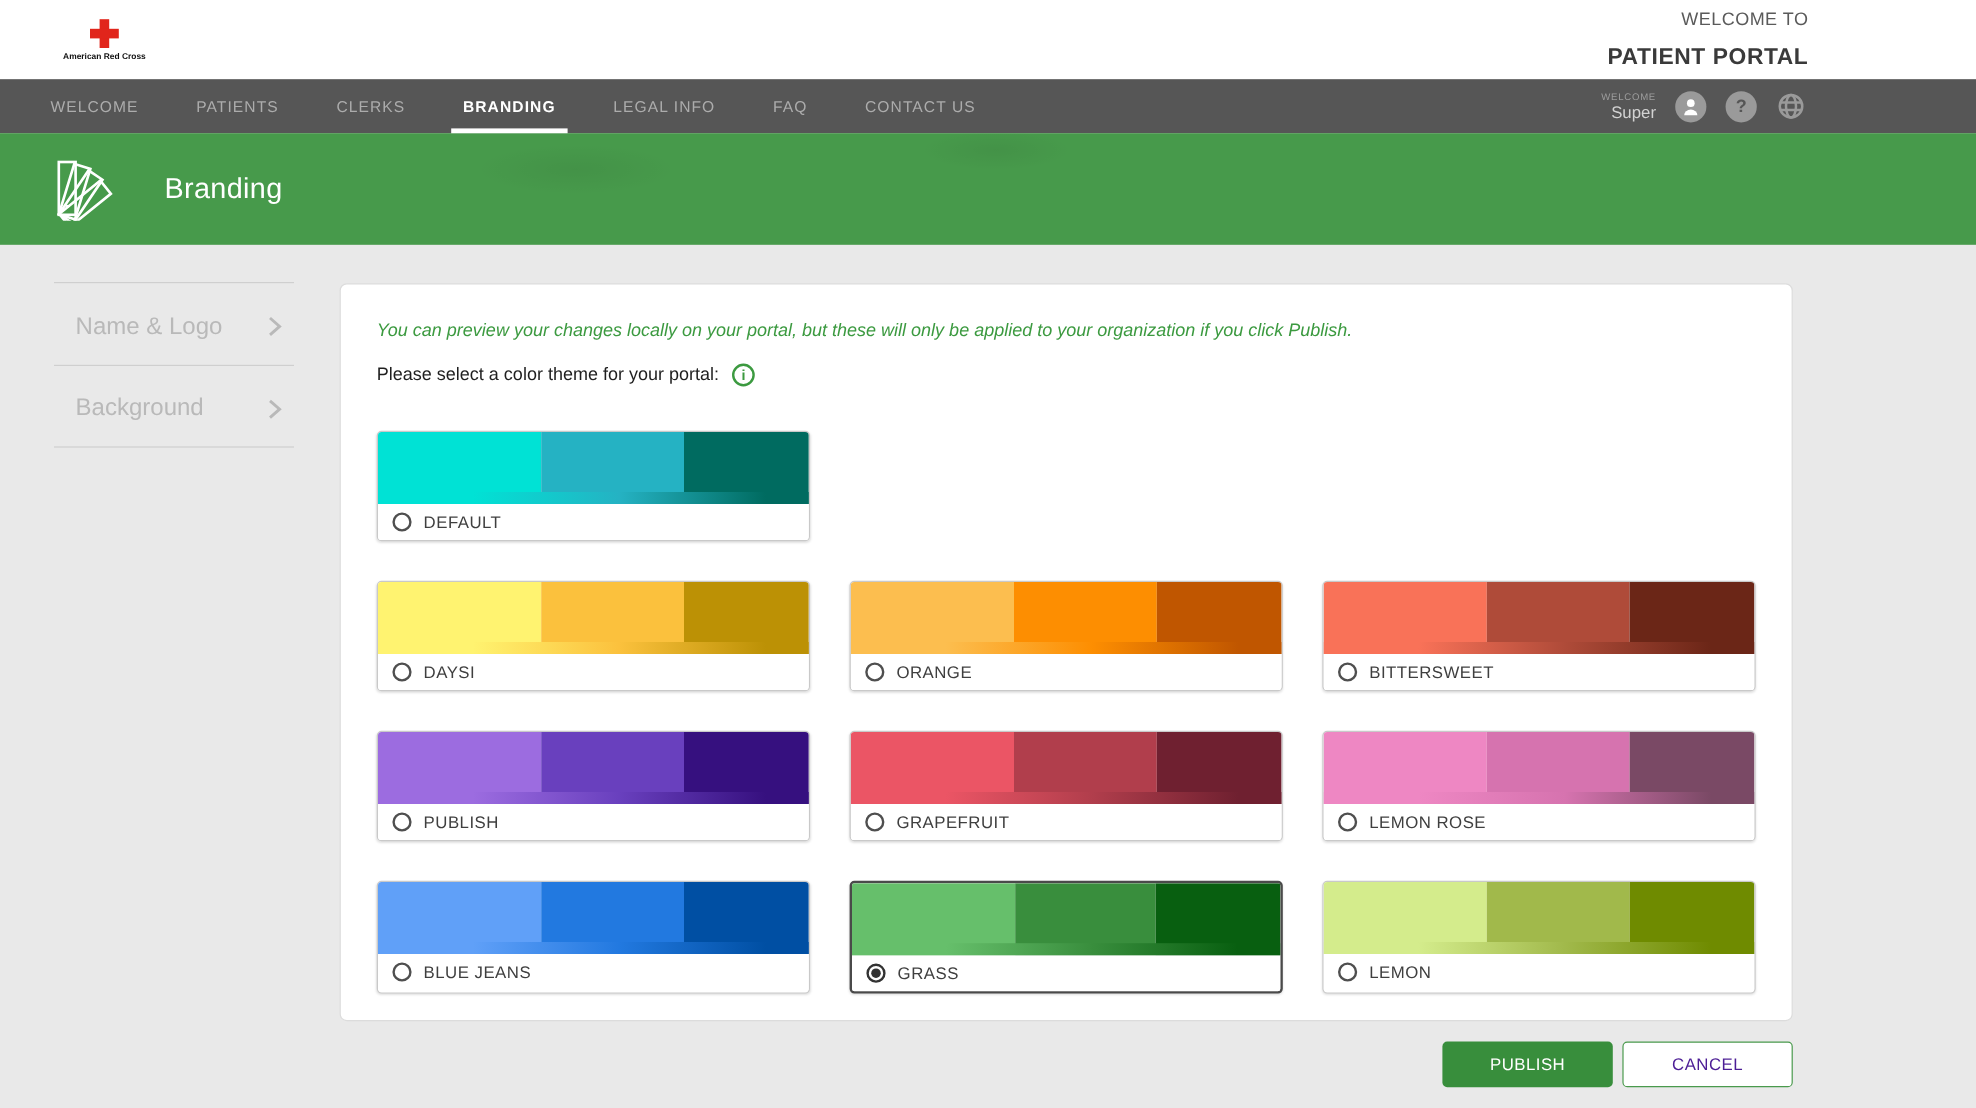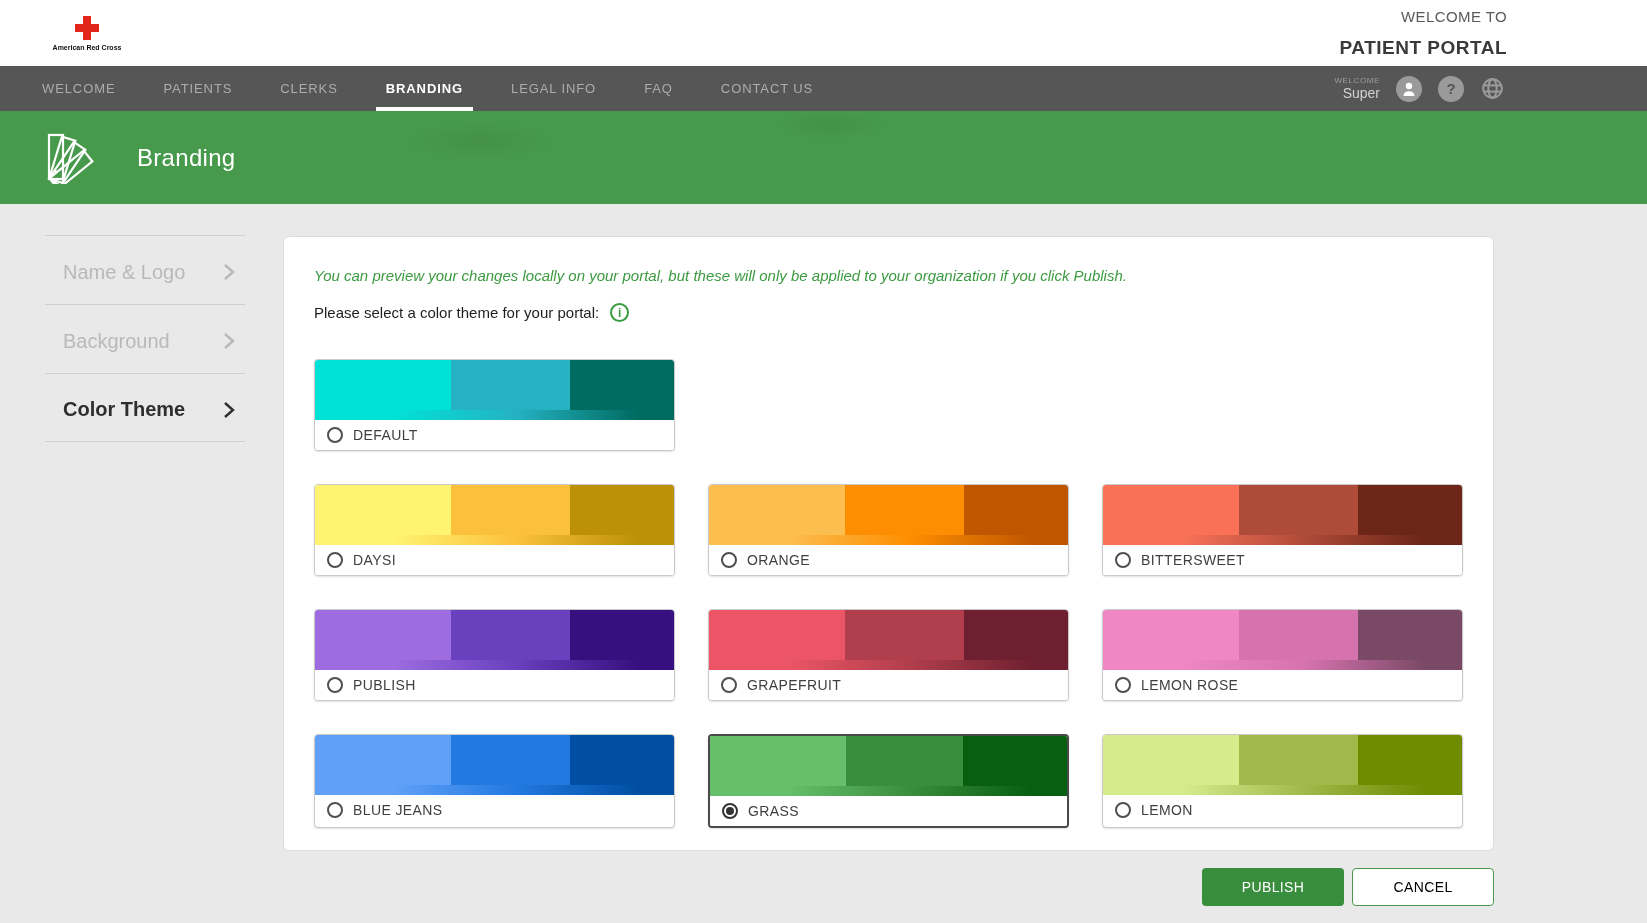--- a/index.html
+++ b/index.html
@@ -108,21 +108,21 @@
   .theme-name { font-size:14px; color:#3f3f3f; letter-spacing:0.4px; }
 
   
   .footer-actions { display:flex; justify-content:flex-end; gap:8px; margin:17px 153px 0 0; }
   .btn {
     height:38px; width:142px; border-radius:4px; font-size:14px; letter-spacing:0.4px;
     display:flex; align-items:center; justify-content:center; cursor:pointer;
     font-family:inherit;
   }
   .btn-publish { background:var(--publish-green,#388E3C); color:#fff; border:none; }
-  .btn-cancel { background:#fff; color:#000000; border:1px solid #4a9a4d; }
+  .btn-cancel { background:#fff; color:#4c1d95; border:1px solid #4a9a4d; }
 </style>
 </head>
 <body>
 
 <div class="header">
   <div class="logo">
     <div class="cross"></div>
     <div class="logo-text">American Red Cross</div>
   </div>
   <div class="portal">
@@ -207,28 +207,20 @@
     </span>
   </div>
       <div class="side-item">
     <span class="side-label">Background</span>
     <span class="chev">
       <svg width="12" height="18" viewBox="0 0 12 18" fill="none" stroke="currentColor" stroke-width="2.4">
             <polyline points="2,2 10,9 2,16"></polyline>
           </svg>
     </span>
   </div>
-      <div class="side-item active">
-    <span class="side-label">Color Theme</span>
-    <span class="chev">
-      <svg width="12" height="18" viewBox="0 0 12 18" fill="none" stroke="currentColor" stroke-width="2.4">
-            <polyline points="2,2 10,9 2,16"></polyline>
-          </svg>
-    </span>
-  </div>
     </div>
 
   <div class="panel">
     <div class="notice">You can preview your changes locally on your portal, but these will only be applied to your organization if you click Publish.</div>
     <div class="prompt-row">
       <span class="prompt-text">Please select a color theme for your portal:</span>
       <span class="info-icon">i</span>
     </div>
     <div class="themes-grid" id="themes-grid">
         <div class="theme-card" style="grid-column-start: 1;">

